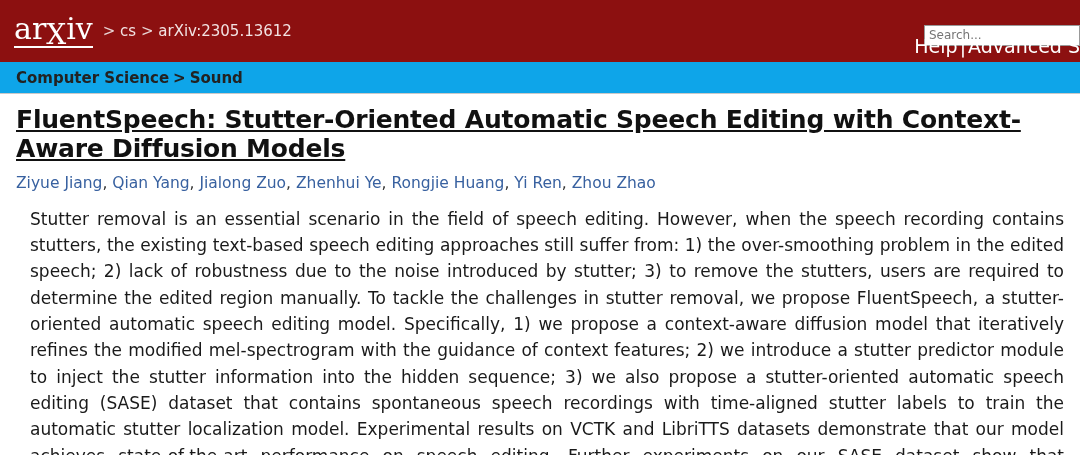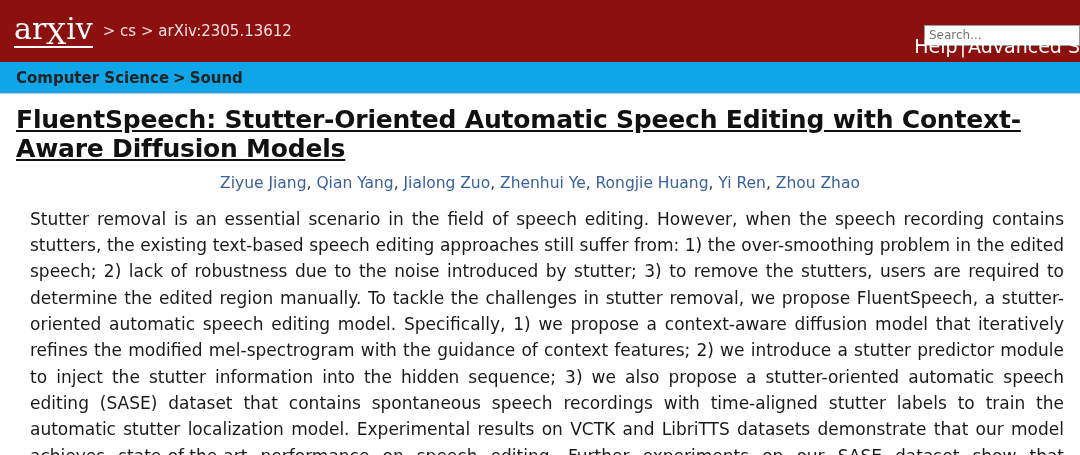--- a/index.html
+++ b/index.html
@@ -103,21 +103,20 @@
     line-height: 1.15;
     letter-spacing: -0.2px;
     margin: 2px 0 10px 0;
     font-family: "DejaVu Sans", sans-serif;
     text-decoration: underline;
   }
   .authors {
     font-size: 15.5px;
     color: #333;
     margin-bottom: 14px;
-    text-align: center;
   }
   .authors a { color: #3861a0; text-decoration: none; }
   .abstract {
     margin: 0 0 0 14px;
     font-size: 17px;
     line-height: 1.55;
     color: #1a1a1a;
     text-align: justify;
     max-width: 1036px;
   }

